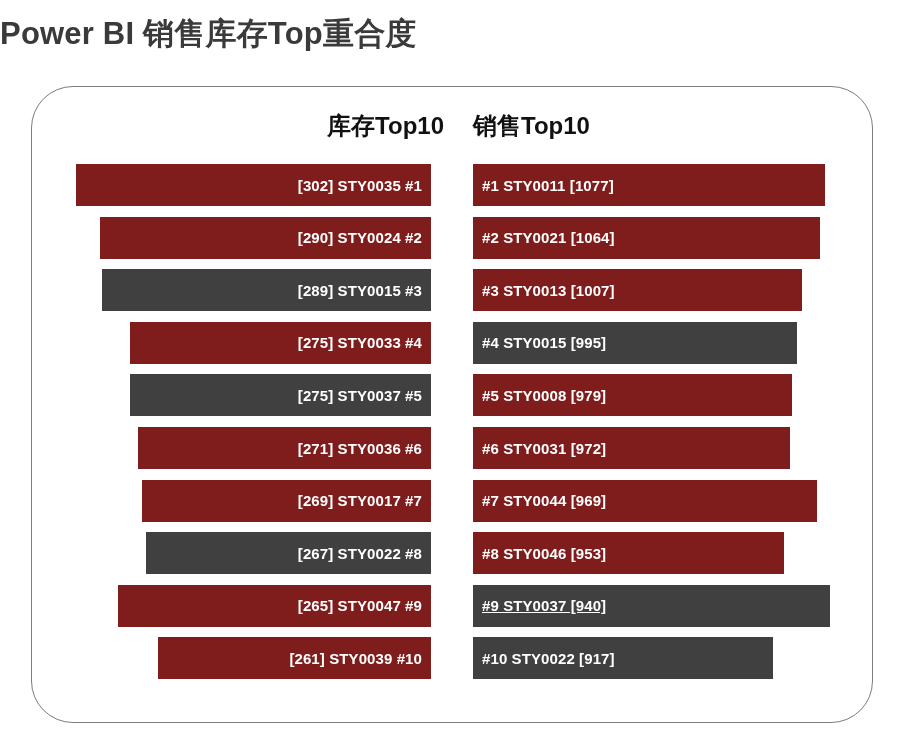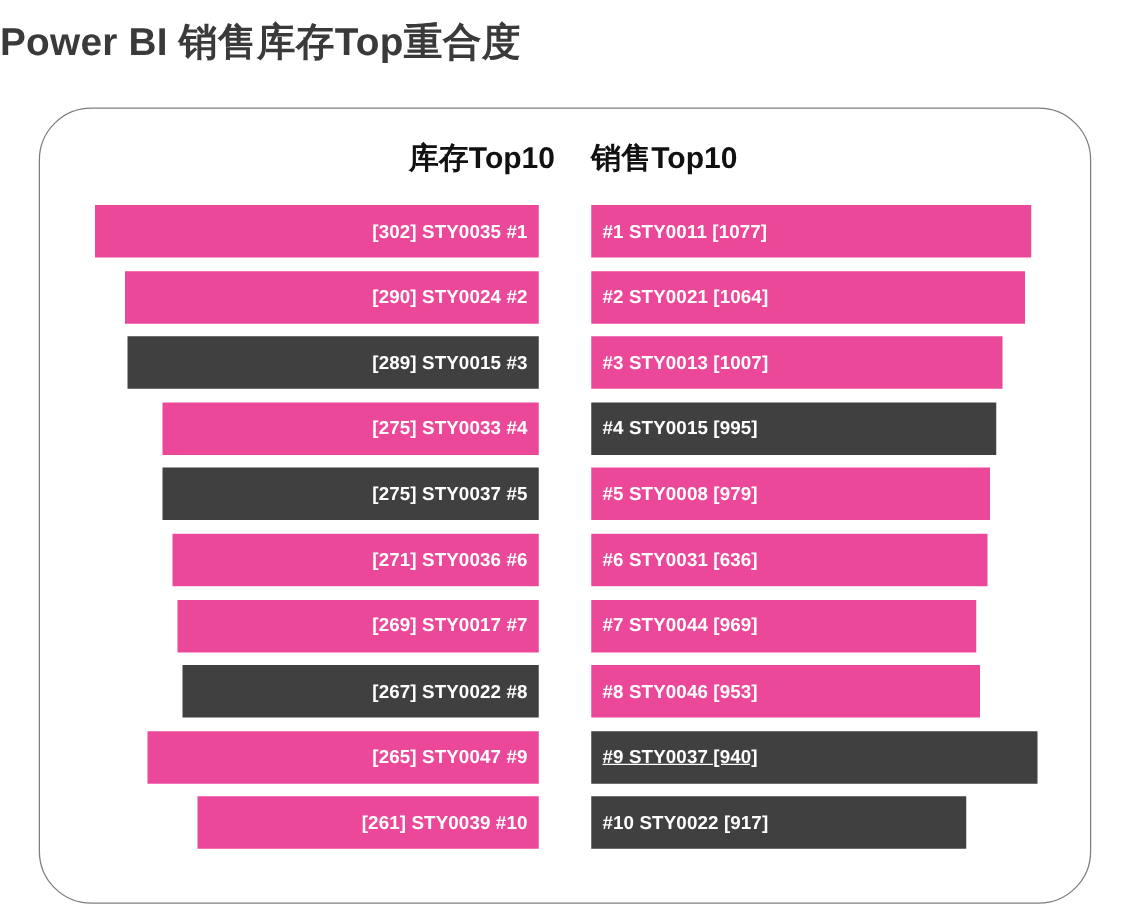--- a/index.html
+++ b/index.html
@@ -87,21 +87,21 @@
   }
   .bar.left {
     justify-content: flex-end;
     padding-right: 9px;
   }
   .bar.right {
     justify-content: flex-start;
     padding-left: 9px;
   }
   .bar.normal {
-    background: #ec4899;
+    background: #7f1d1d;
   }
   .bar.match {
     background: #404040;
   }
 </style>
 </head>
 <body>
 
 <div id="chart-title">Power BI 销售库存Top重合度</div>
 
@@ -152,24 +152,24 @@
     <div class="bar-row right" style="top: 269.2px;">
       <div class="bar right normal" style="width: 329px;">#3 STY0013 [1007]</div>
     </div>
     <div class="bar-row right" style="top: 321.8px;">
       <div class="bar right match" style="width: 324px;">#4 STY0015 [995]</div>
     </div>
     <div class="bar-row right" style="top: 374.4px;">
       <div class="bar right normal" style="width: 319px;">#5 STY0008 [979]</div>
     </div>
     <div class="bar-row right" style="top: 427px;">
-      <div class="bar right normal" style="width: 317px;">#6 STY0031 [636]</div>
+      <div class="bar right normal" style="width: 317px;">#6 STY0031 [972]</div>
     </div>
     <div class="bar-row right" style="top: 479.6px;">
-      <div class="bar right normal" style="width: 308px;">#7 STY0044 [969]</div>
+      <div class="bar right normal" style="width: 344px;">#7 STY0044 [969]</div>
     </div>
     <div class="bar-row right" style="top: 532.2px;">
       <div class="bar right normal" style="width: 311px;">#8 STY0046 [953]</div>
     </div>
     <div class="bar-row right" style="top: 584.8px;">
       <div class="bar right match" style="width: 357px; text-decoration: underline;">#9 STY0037 [940]</div>
     </div>
     <div class="bar-row right" style="top: 637.4px;">
       <div class="bar right match" style="width: 300px;">#10 STY0022 [917]</div>
     </div>

